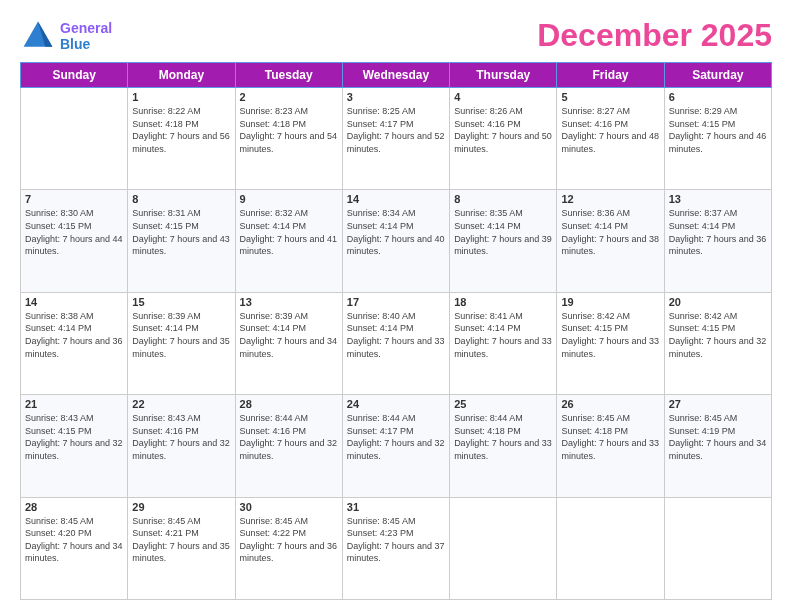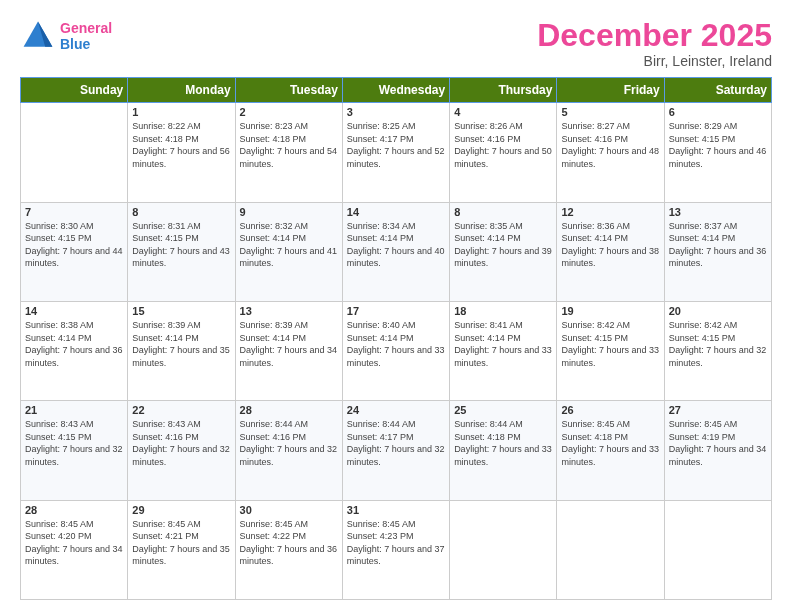--- a/index.html
+++ b/index.html
@@ -46,26 +46,26 @@
       color: #555;
     }
     .calendar {
       flex: 1;
       border: 1px solid #ccc;
       border-collapse: collapse;
       width: 100%;
       table-layout: fixed;
     }
     .calendar th {
-      background: #4d7c0f;
+      background: #a21caf;
       color: #fff;
       font-size: 12px;
       font-weight: bold;
       padding: 5px 4px;
-      text-align: right;
+      text-align: center;
       border: 1px solid #5a9ae5;
     }
     .calendar td {
       border: 1px solid #ccc;
       vertical-align: top;
       padding: 3px 4px;
       font-size: 9.5px;
       color: #333;
       height: 88px;
     }
@@ -89,27 +89,26 @@
 <body>
 
 <div class="page">
   <div class="header">
     <div class="logo">
       <svg class="logo-icon" viewBox="0 0 40 40" xmlns="http://www.w3.org/2000/svg">
         <polygon points="20,4 36,32 4,32" fill="#2e7fcf"></polygon>
         <polygon points="20,4 36,32 28,32" fill="#1a5fa8"></polygon>
       </svg>
       <div>
-        <div style="font-size:14px;font-weight:bold;color:#ec4899;">General</div>
+        <div style="font-size:14px;font-weight:bold;color:#8b5cf6;">General</div>
         <div style="font-size:14px;font-weight:bold;color:#2e7fcf;">Blue</div>
       </div>
     </div>
     <div class="title-block">
       <div class="month-title">December 2025</div>
-      <div class="location">Birr, Leinster, Ireland</div>
     </div>
   </div>
 
   <table class="calendar">
     <thead>
       <tr>
       <th>Sunday</th>
           <th>Monday</th>
           <th>Tuesday</th>
           <th>Wednesday</th>

